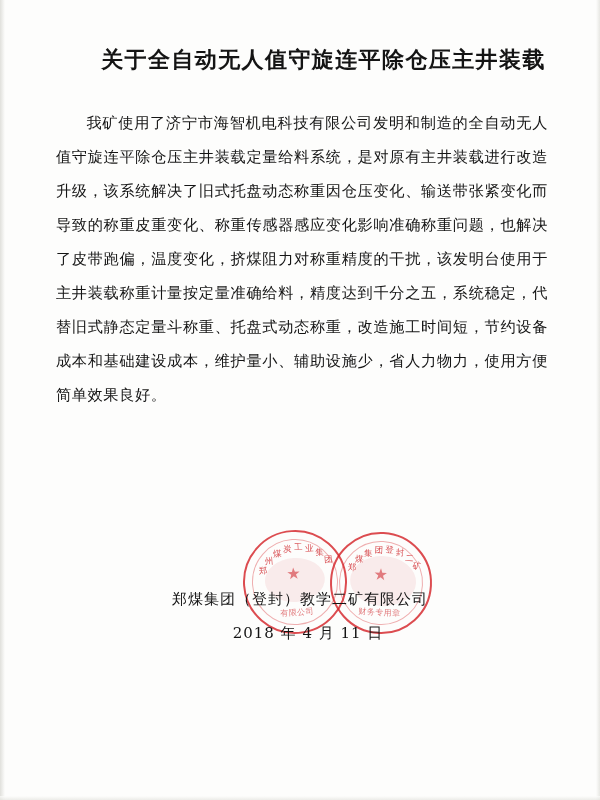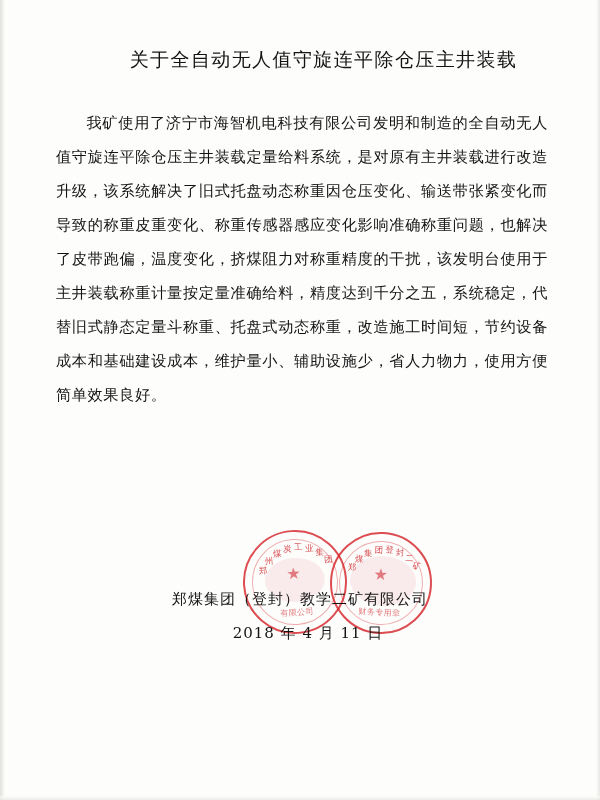--- a/index.html
+++ b/index.html
@@ -43,22 +43,22 @@
     background: linear-gradient(to top, #e5e5e0, #fdfdfc);
     opacity: 0.7;
   }
 
   .title-block {
     padding-top: 42px;
     text-align: center;
   }
   .title-line {
     font-family: "DejaVu Serif", serif;
-    font-weight: normal;
-    font-size: 19px;
+    font-weight: bold;
+    font-size: 22px;
     letter-spacing: 1.4px;
     line-height: 34px;
     color: #141414;
     margin-left: 47px;
   }
 
   .body-block {
     margin: 30px 52px 16px 56px;
   }
   .para {

